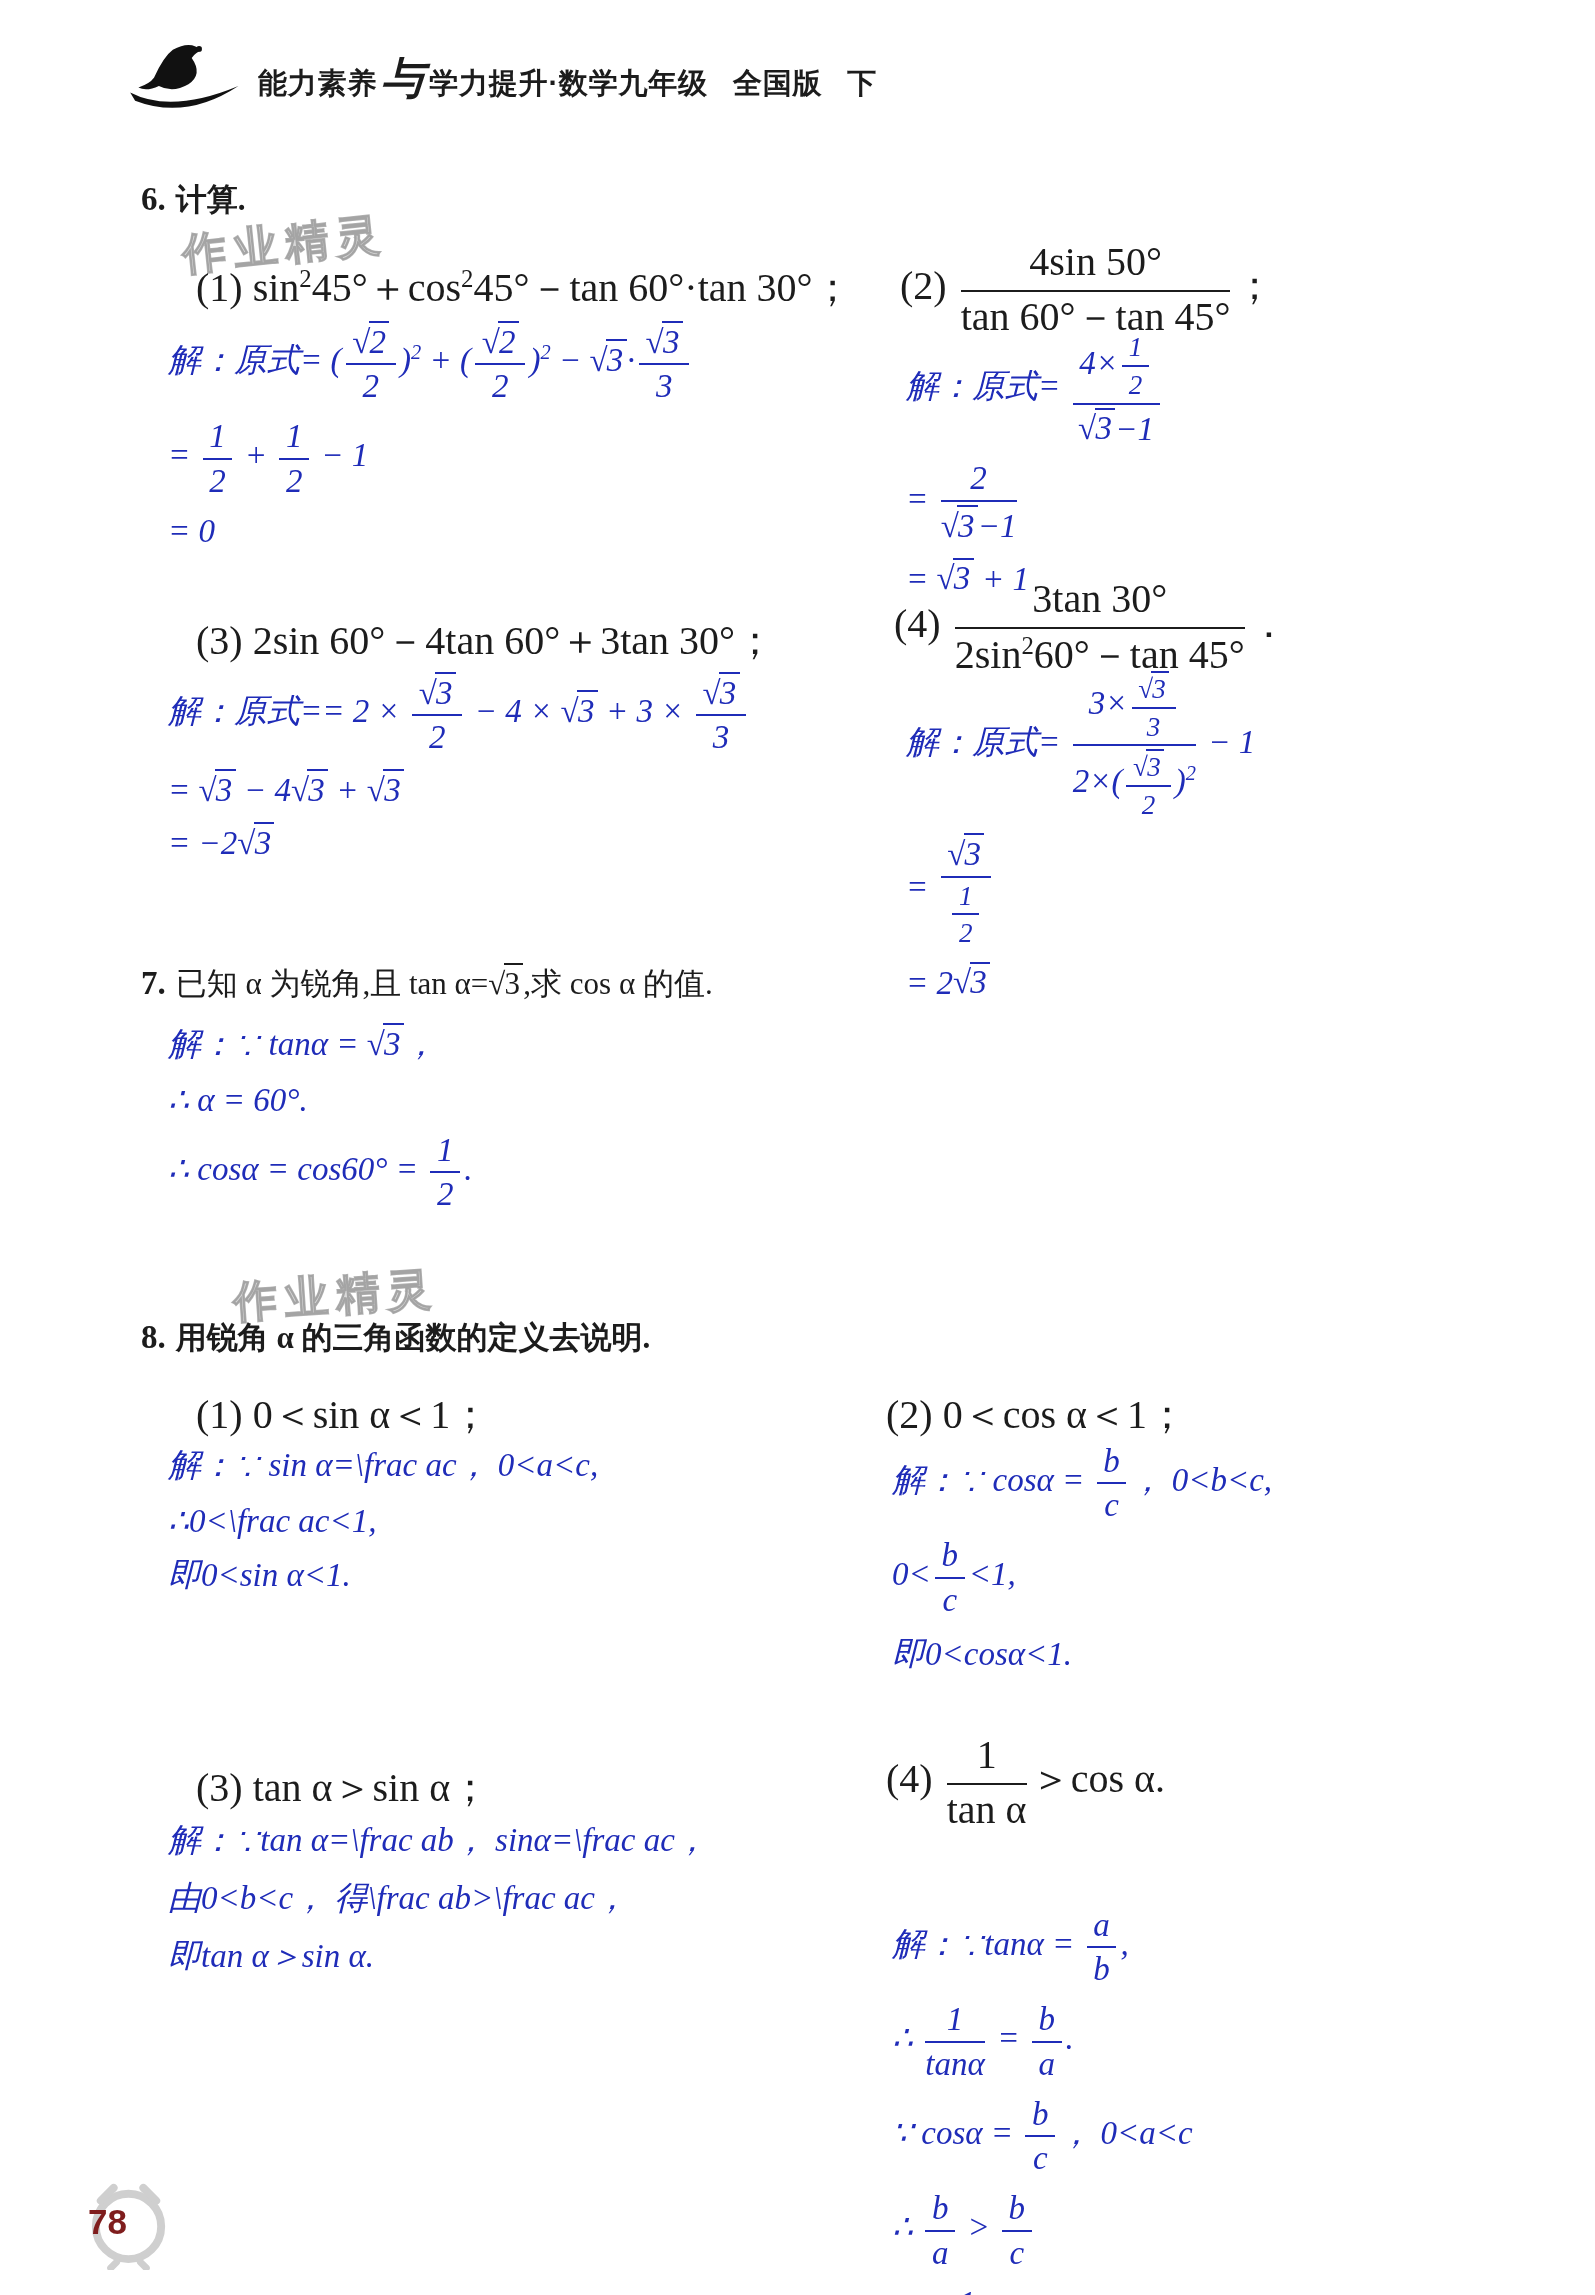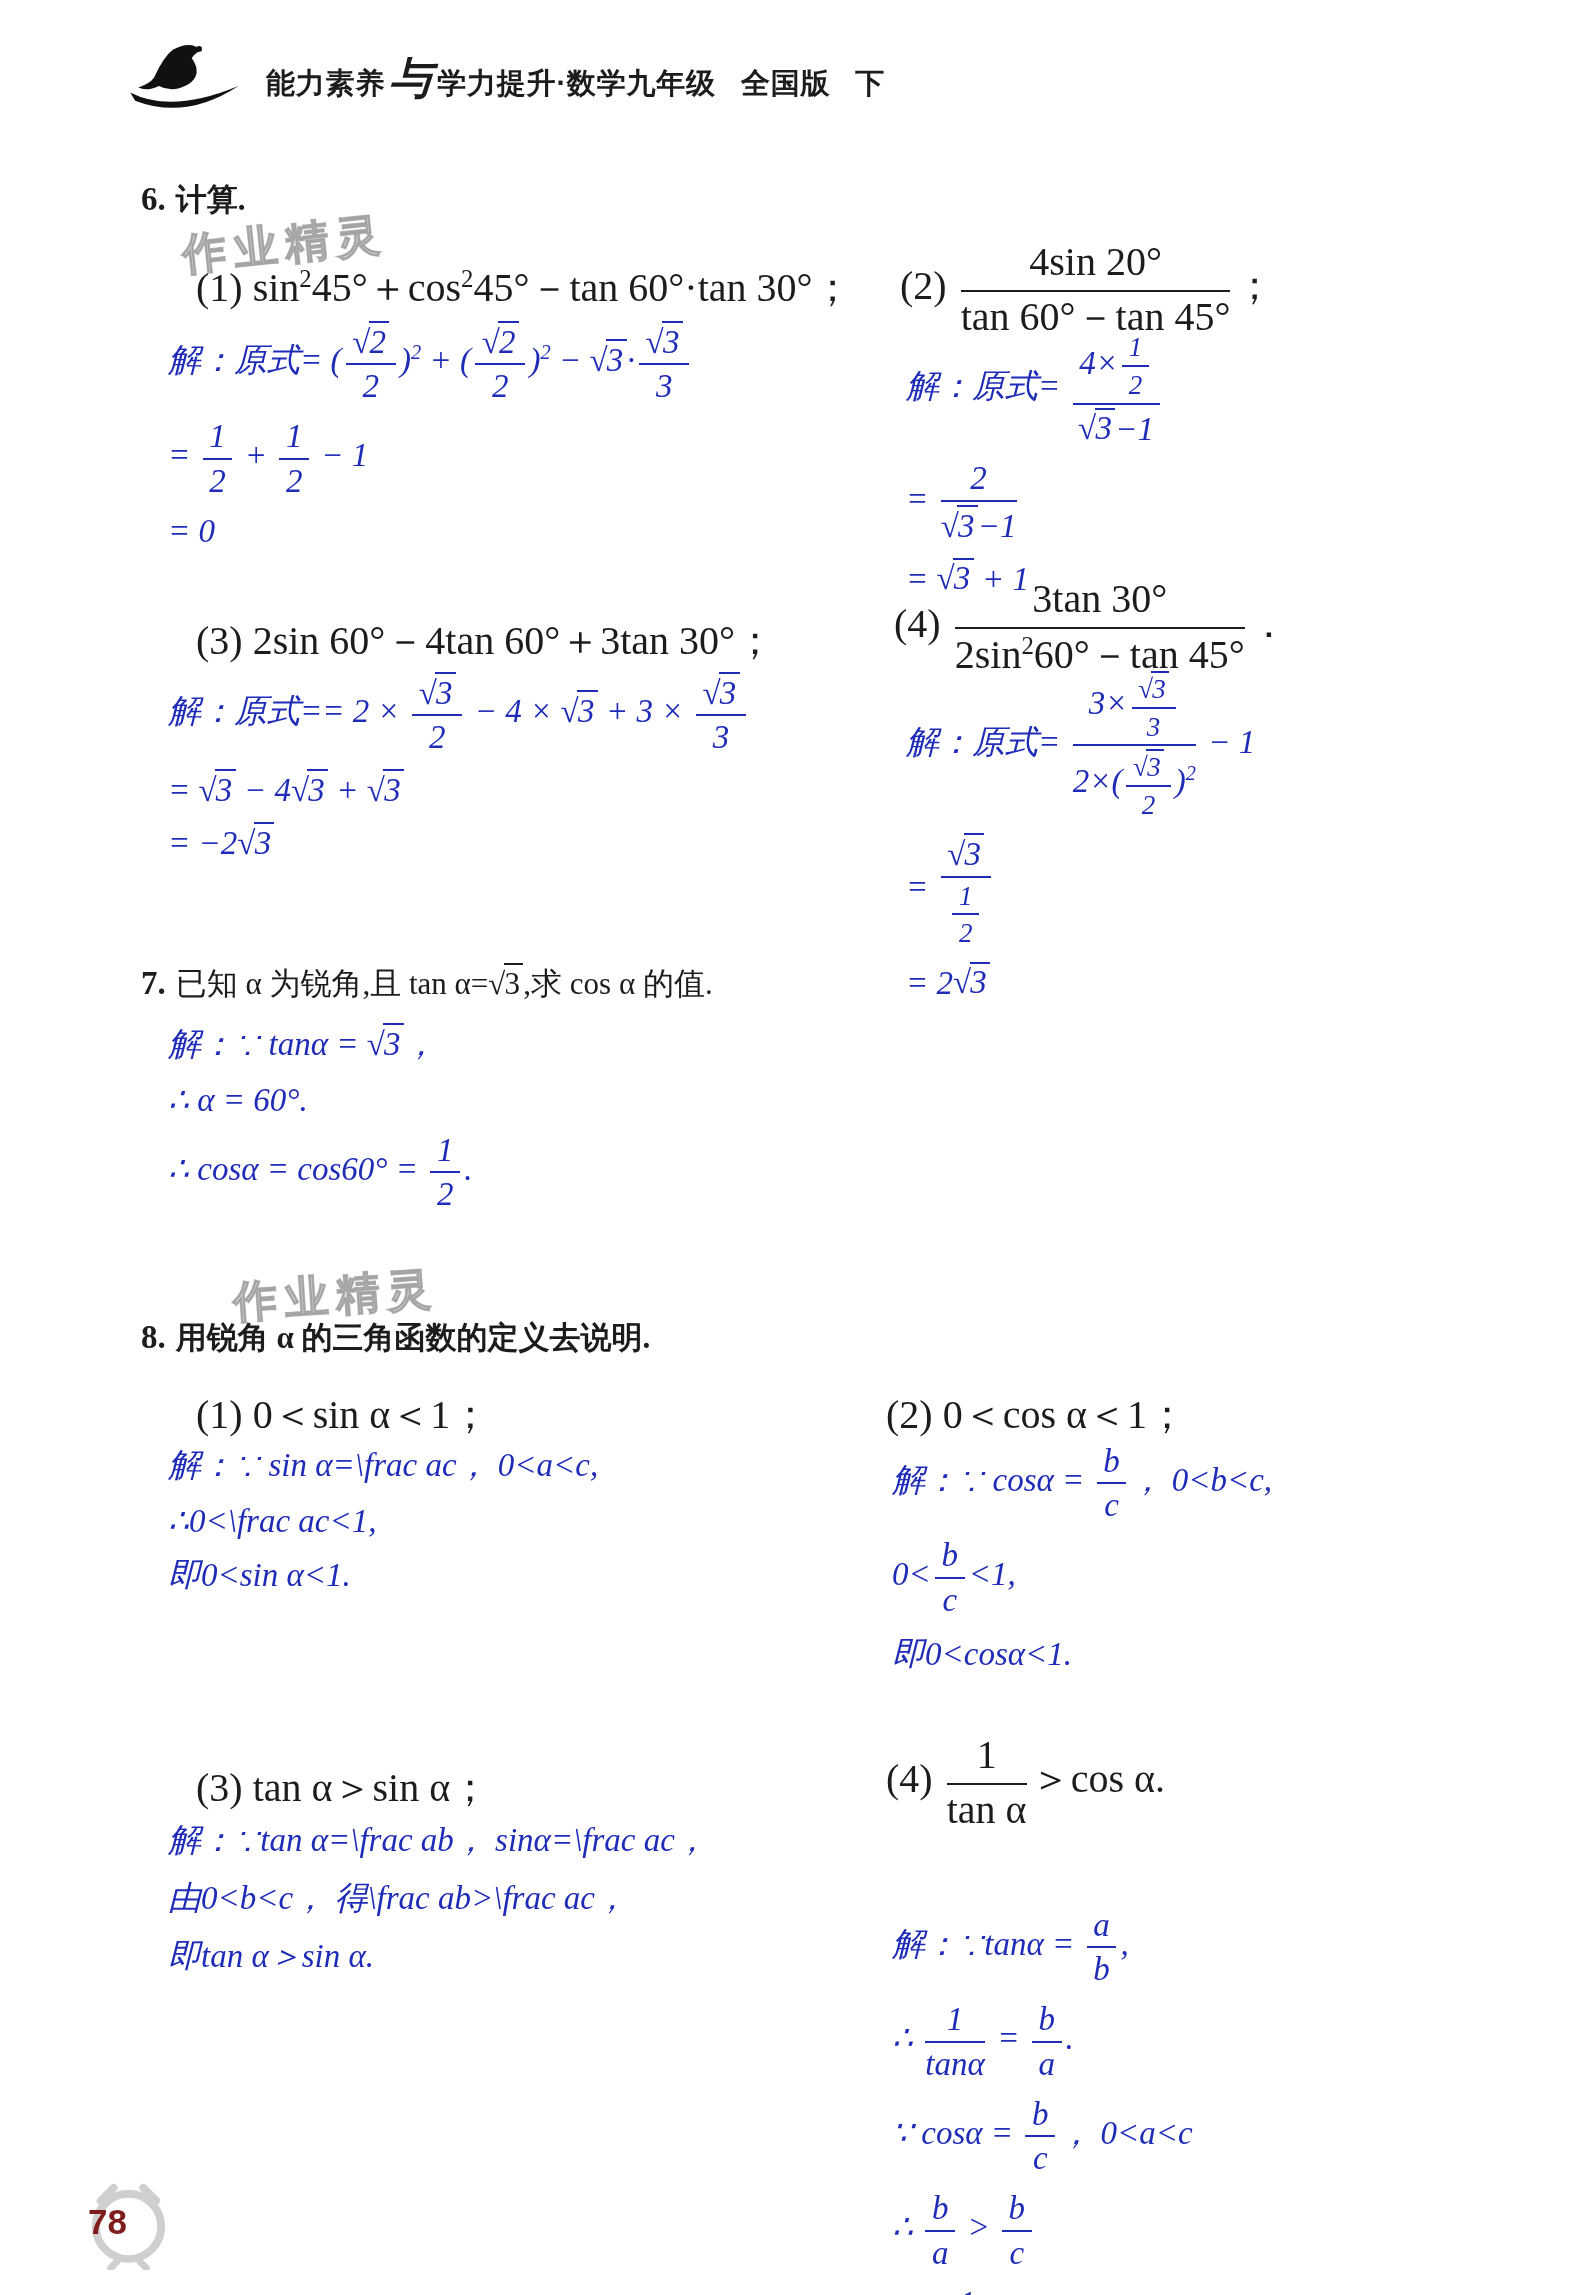--- a/index.html
+++ b/index.html
@@ -5,21 +5,21 @@
   * { margin:0; padding:0; box-sizing:border-box; }
   html { background:#9a9a9a; }
   body {
     width:1595px; height:2295px; position:relative; overflow:hidden;
     background:#ffffff; color:#1c1c1c;
     font-family:"Liberation Serif", serif;
   }
   
   .header { position:absolute; top:38px; left:122px; display:flex; align-items:center; gap:13px; }
   .logo { width:123px; height:81px; color:#111; }
-  .brand { font-weight:bold; font-size:29px; font-family:"Liberation Sans", sans-serif; display:flex; align-items:baseline; letter-spacing:0.8px;margin-left:8px; }
+  .brand { font-weight:bold; font-size:29px; font-family:"Liberation Sans", sans-serif; display:flex; align-items:baseline; letter-spacing:0.8px; }
   .yu { font-family:"DejaVu Serif", serif; font-size:43px; font-style:italic; margin:0 4.1px; }
   .ed { margin-left:25px; }
   
   .wm { position:absolute; font-size:44px; font-weight:bold; font-family:"Liberation Sans", sans-serif;
         color:rgba(145,145,145,0.35); -webkit-text-stroke:1.2px rgba(120,120,120,0.55);
         letter-spacing:7.4px; transform:rotate(-6deg); z-index:0; }
   .wm1 { left:182px; top:215px; }
   .wm2 { left:233px; top:1266px; transform:rotate(-4deg); }
   
   .prob-line { position:absolute; font-size:31px; white-space:nowrap; z-index:1; }
@@ -69,21 +69,21 @@
   <span class="pn">6.</span><span class="bold">计算.</span>
 </div>
 
 <div class="stmt" style="left:196px; top:260px;">(1) sin<sup>2</sup>45°＋cos<sup>2</sup>45°－tan 60°·tan 30°；</div>
 <div class="sol" style="left:168px; top:321px;">
     <div class="sol-line">解：原式= (<span class="fr"><span class="nu"><span class="sq">√<span class="rd">2</span></span></span><span class="de">2</span></span>)<sup>2</sup> + (<span class="fr"><span class="nu"><span class="sq">√<span class="rd">2</span></span></span><span class="de">2</span></span>)<sup>2</sup> − <span class="sq">√<span class="rd">3</span></span>·<span class="fr"><span class="nu"><span class="sq">√<span class="rd">3</span></span></span><span class="de">3</span></span></div>
     <div class="sol-line">= <span class="fr"><span class="nu">1</span><span class="de">2</span></span> + <span class="fr"><span class="nu">1</span><span class="de">2</span></span> − 1</div>
     <div class="sol-line">= 0</div>
   </div>
 
-<div class="stmt" style="left:900px; top:240px;">(2) <span class="fr big"><span class="nu">4sin 20°</span><span class="de">tan 60°－tan 45°</span></span>；</div>
+<div class="stmt" style="left:900px; top:240px;">(2) <span class="fr big"><span class="nu">4sin 50°</span><span class="de">tan 60°－tan 45°</span></span>；</div>
 <div class="sol" style="left:906px; top:332px;">
     <div class="sol-line">解：原式= <span class="fr"><span class="nu">4×<span class="fr"><span class="nu">1</span><span class="de">2</span></span></span><span class="de"><span class="sq">√<span class="rd">3</span></span>−1</span></span></div>
     <div class="sol-line">= <span class="fr"><span class="nu">2</span><span class="de"><span class="sq">√<span class="rd">3</span></span>−1</span></span></div>
     <div class="sol-line">= <span class="sq">√<span class="rd">3</span></span> + 1</div>
   </div>
 
 <div class="stmt" style="left:196px; top:613px;">(3) 2sin 60°－4tan 60°＋3tan 30°；</div>
 <div class="sol" style="left:168px; top:672px;">
     <div class="sol-line">解：原式== 2 × <span class="fr"><span class="nu"><span class="sq">√<span class="rd">3</span></span></span><span class="de">2</span></span> − 4 × <span class="sq">√<span class="rd">3</span></span> + 3 × <span class="fr"><span class="nu"><span class="sq">√<span class="rd">3</span></span></span><span class="de">3</span></span></div>
     <div class="sol-line">= <span class="sq">√<span class="rd">3</span></span> − 4<span class="sq">√<span class="rd">3</span></span> + <span class="sq">√<span class="rd">3</span></span></div>

